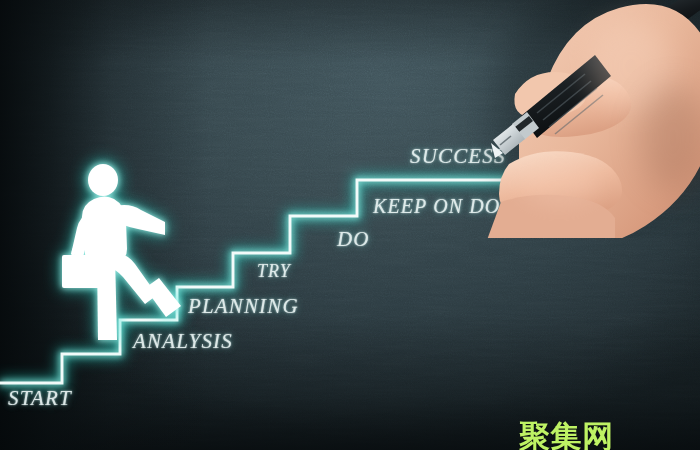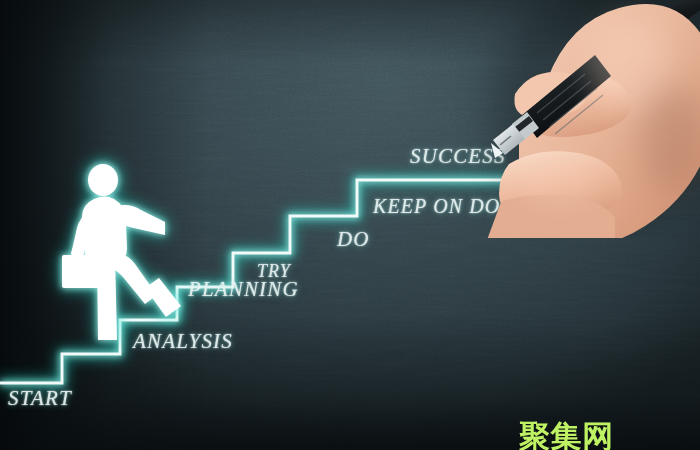--- a/index.html
+++ b/index.html
@@ -157,21 +157,21 @@
       <path d="M113 252 q14 1 22 12 l22 31 l-12 9 l-22 -27 q-7 -8 -14 -9 Z"></path>
       <path d="M145 288 l14 -10 l22 28 l-15 11 Z"></path>
       <path d="M97 256 l18 0 l2 84 l-19 0 Z"></path>
       <rect x="62" y="255" width="38" height="33" rx="2"></rect>
       <path d="M73 255 q0 -10 9 -10 q9 0 9 10" fill="none" stroke="#ffffff" stroke-width="3.2"></path>
     </g>
   </svg>
 
   <div class="chalk" style="left:8px;  top:388px; font-size:21px;">START</div>
   <div class="chalk" style="left:133px;top:331px; font-size:21px;">ANALYSIS</div>
-  <div class="chalk" style="left:188px;top:279px; font-size:21px;">PLANNING</div>
+  <div class="chalk" style="left:188px;top:296px; font-size:21px;">PLANNING</div>
   <div class="chalk" style="left:257px;top:262px; font-size:18px;">TRY</div>
   <div class="chalk" style="left:316px;top:229px; font-size:21px;margin-left:21px;">DO</div>
   <div class="chalk" style="left:373px;top:196px; font-size:20px;">KEEP ON DOING</div>
   <div class="chalk" style="left:410px;top:146px; font-size:21px;">SUCCESS</div>
 
   <svg class="hand-layer" width="260" height="250" viewBox="0 0 260 250">
     <defs>
       <linearGradient id="skin" x1="0" y1="0" x2="1" y2="1">
         <stop offset="0%" stop-color="#f4cdb6"></stop>
         <stop offset="42%" stop-color="#e9b89c"></stop>

